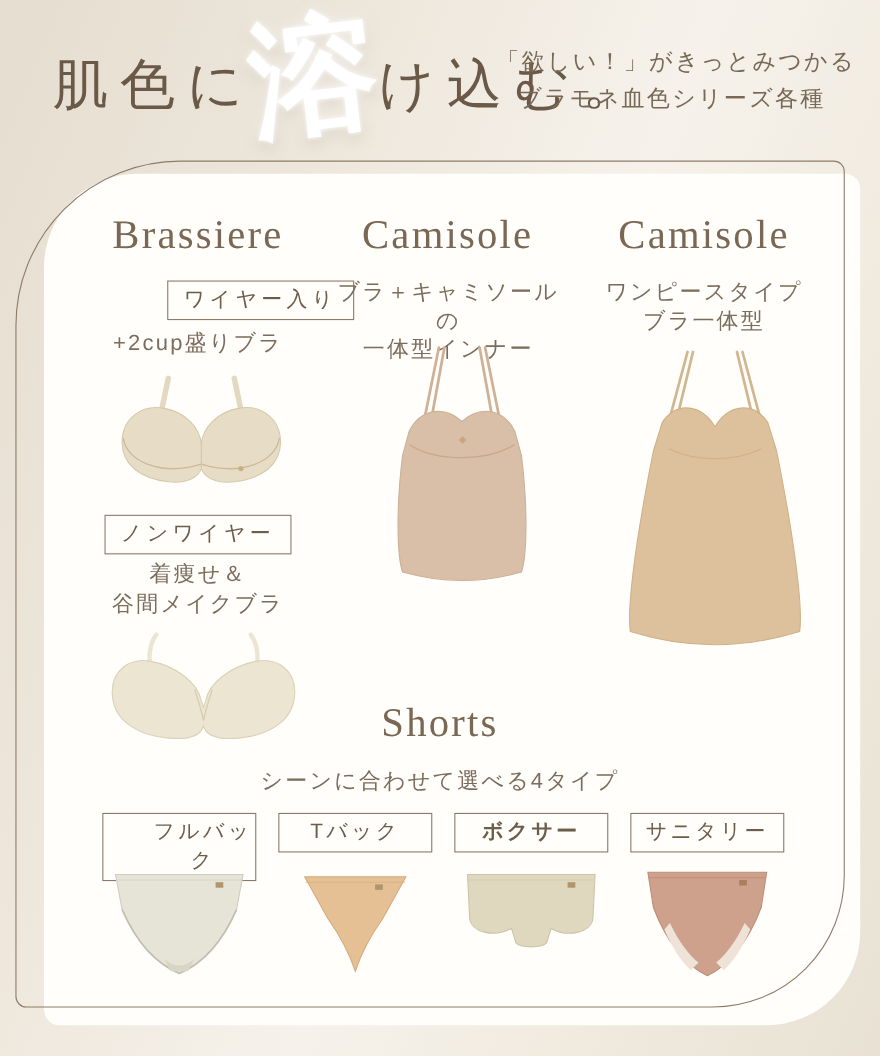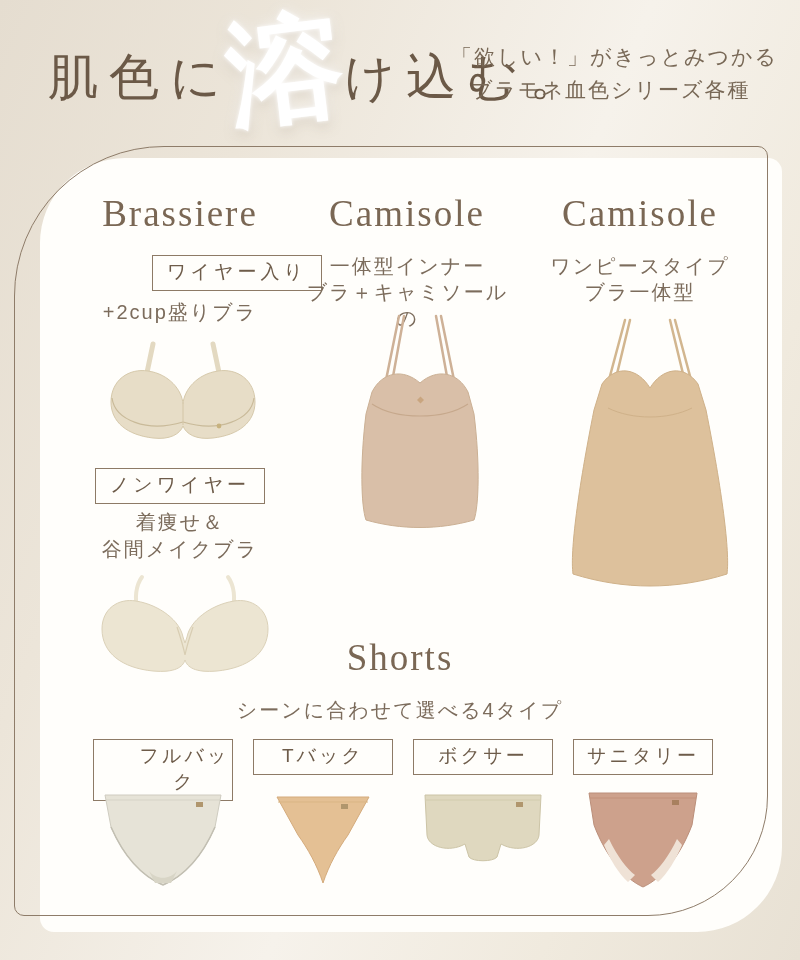--- a/index.html
+++ b/index.html
@@ -100,22 +100,22 @@
     <div class="garment" style="left:90px;top:573px;width:190px;height:107px;">
       <svg viewBox="0 0 190 107" preserveAspectRatio="xMidYMid meet">
         <path d="M48 38 C44 26 46 12 52 4" stroke="#ece5d2" stroke-width="4" stroke-linecap="round" fill="none"></path>
         <path d="M142 38 C146 26 144 12 138 4" stroke="#ece5d2" stroke-width="4" stroke-linecap="round" fill="none"></path>
         <path d="M12 56 C12 36 28 25 46 28 C70 32 90 48 93 64 L95 70 L97 64 C100 48 120 32 144 28 C162 25 178 36 178 56 C178 80 158 95 127 98 C105 100 97 94 95 87 C93 94 85 100 63 98 C32 95 12 80 12 56 Z" fill="#ece5d2" stroke="#dbd1b8" stroke-width="1"></path>
         <path d="M87 54 C90 63 93 72 95 82 M103 54 C100 63 97 72 95 82" fill="none" stroke="#d8cdb2" stroke-width="1.2"></path>
       </svg>
     </div>
 
     <div class="desc" style="left:300px;top:253px;width:215px;line-height:26px;">
+      <div>ブラ＋キャミソールの</div>
       <div>一体型インナー</div>
-      <div>ブラ＋キャミソールの</div>
     </div>
     <div class="garment" style="left:346px;top:310px;width:148px;height:222px;">
       <svg viewBox="0 0 148 222" preserveAspectRatio="xMidYMid meet">
         <path d="M40 70 L53 6 M46 72 L58 6" stroke="#ceb197" stroke-width="2.5" stroke-linecap="round" fill="none"></path>
         <path d="M108 70 L95 6 M102 72 L90 6" stroke="#ceb197" stroke-width="2.5" stroke-linecap="round" fill="none"></path>
         <path d="M26 82 C36 62 57 58 74 73 C91 58 112 62 122 82 L128 104 C134 152 133 196 128 210 C93 220 55 220 20 210 C15 196 14 152 20 104 Z" fill="#d9bfa8" stroke="#cbb094" stroke-width="1"></path>
         <path d="M26 94 C50 110 98 110 122 94" fill="none" stroke="#c6a88c" stroke-width="1.1"></path>
         <path d="M71 90 l3.5 -3.5 l3.5 3.5 l-3.5 3.5 z" fill="#c9a57f"></path>
       </svg>
     </div>
@@ -131,21 +131,21 @@
         <path d="M50 72 C64 52 86 56 98 76 C110 56 132 52 146 72 L154 98 C170 178 178 240 175 262 C124 278 72 278 21 262 C18 240 26 178 42 98 Z" fill="#ddc19c" stroke="#cfb189" stroke-width="1"></path>
         <path d="M56 96 C80 108 116 108 140 96" fill="none" stroke="#cfb189" stroke-width="1"></path>
       </svg>
     </div>
 
     <div class="shorts-title" style="left:300px;top:636px;width:200px;">Shorts</div>
     <div class="desc" style="left:200px;top:697px;width:400px;">シーンに合わせて選べる4タイプ</div>
 
     <div class="badge" style="left:93px;top:739px;width:140px;letter-spacing:3px;padding-left:43px;">フルバック</div>
     <div class="badge" style="left:253px;top:739px;width:140px;letter-spacing:3px;">Tバック</div>
-    <div class="badge" style="left:413px;top:739px;width:140px;letter-spacing:3px;">ボクサー</div>
+    <div class="badge" style="left:413px;top:739px;width:140px;letter-spacing:3px;font-weight:bold;">ボクサー</div>
     <div class="badge" style="left:573px;top:739px;width:140px;letter-spacing:3px;">サニタリー</div>
 
     <div class="garment" style="left:93px;top:785px;width:140px;height:112px;">
       <svg viewBox="0 0 140 112" preserveAspectRatio="xMidYMid meet">
         <path d="M12 10 L128 10 L122 42 C108 74 89 92 70 100 C51 92 32 74 18 42 Z" fill="#e6e3d7" stroke="#cfccc0" stroke-width="1"></path>
         <path d="M13 15 L127 15" stroke="#d6d3c7" stroke-width="1"></path>
         <path d="M122 42 C108 74 89 92 70 100 M18 42 C32 74 51 92 70 100" fill="none" stroke="#bdbaa d" stroke-width="0"></path>
         <path d="M122 42 C108 74 89 92 70 100" fill="none" stroke="#c2bfb2" stroke-width="1.5"></path>
         <path d="M18 42 C32 74 51 92 70 100" fill="none" stroke="#c2bfb2" stroke-width="1.5"></path>
         <path d="M56 86 C63 95 77 95 84 86 L78 98 L62 98 Z" fill="#d8d5c6"></path>

